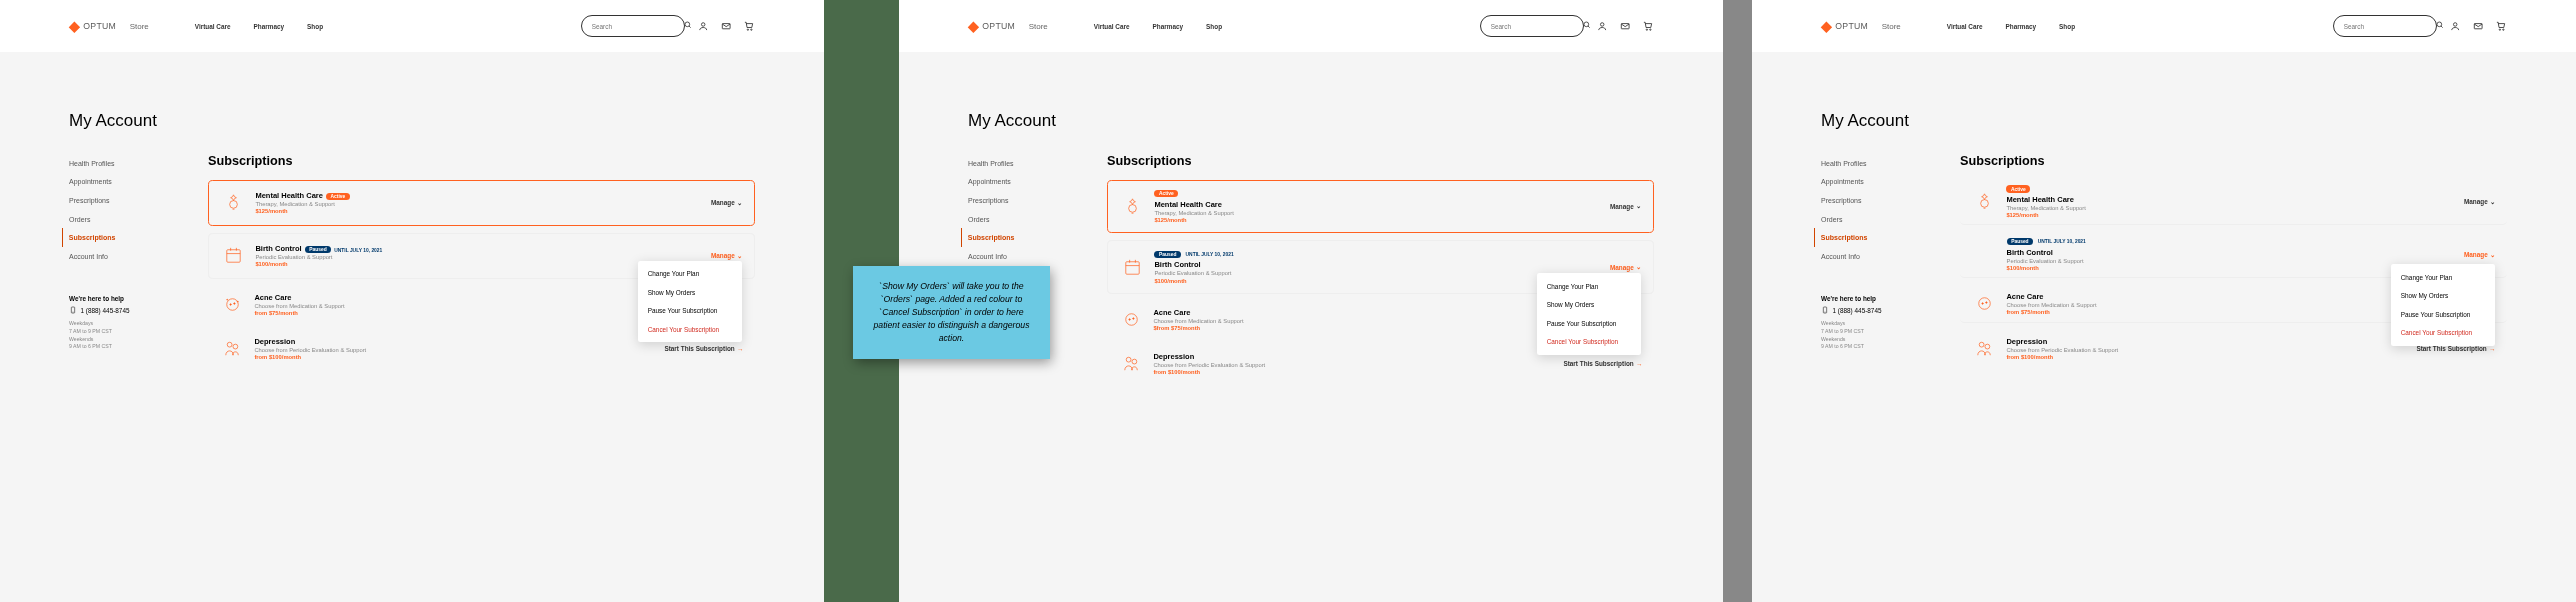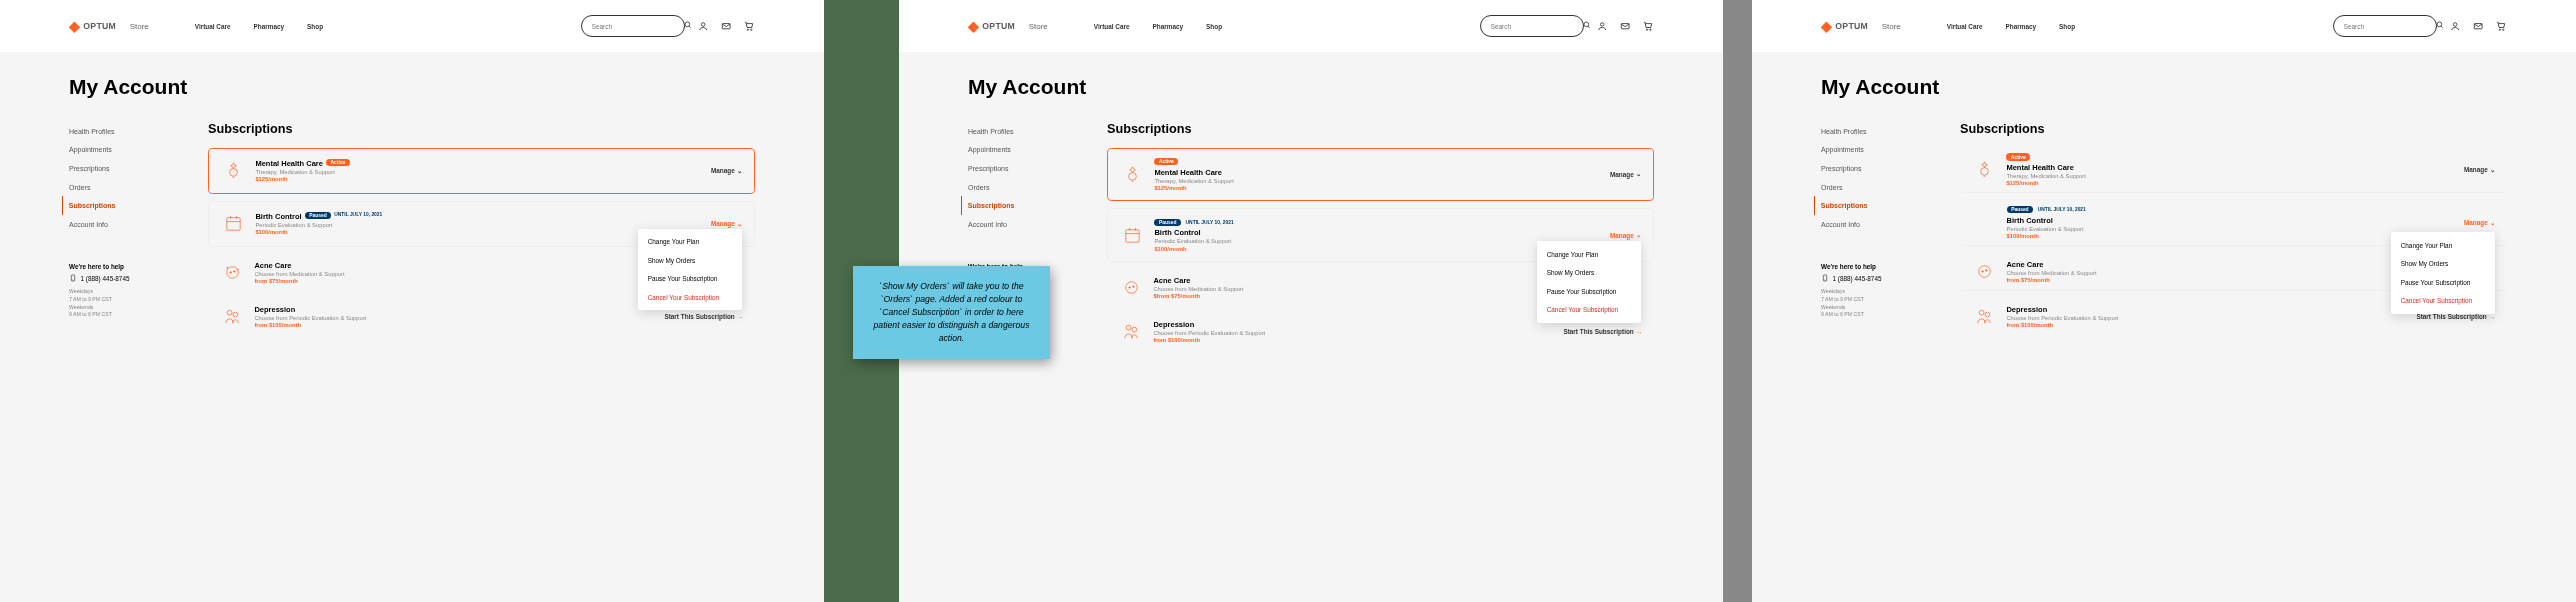--- a/index.html
+++ b/index.html
@@ -4,47 +4,47 @@
 <style>
 * { margin: 0; padding: 0; box-sizing: border-box; font-family: -apple-system, BlinkMacSystemFont, 'Segoe UI', Arial, sans-serif; }
 body { background: #f5f5f5; display: flex; width: 2576px; height: 602px; }
 .gap { background: #4a6a4a; width: 75px; height: 100%; position: relative; }
 .gap2 { background: #888; width: 29px; height: 100%; }
 .screen { background: #fff; flex: 0 0 824px; height: 100%; position: relative; }
 .screen.mid { flex: 0 0 824px; }
 .header { background: #fff; height: 52px; display: flex; align-items: center; padding: 0 69px; }
 .logo { display: flex; align-items: center; gap: 3.5px; }
 .logo-mark { color: #ff6120; font-size: 14px; font-weight: bold; }
-.logo-text { font-size: 8.7px; font-weight: 700; color: #5a5a5a; letter-spacing: 0.3px; }
+.logo-text { font-size: 8.7px; font-weight: 400; color: #5a5a5a; letter-spacing: 0.3px; }
 .logo-store { font-size: 8px; color: #666; margin-left: 10px; }
 .nav { display: flex; gap: 23px; margin-left: 46px; font-size: 6.4px; font-weight: 600; }
 .nav a { color: #333; text-decoration: none; }
 .right { margin-left: auto; display: flex; align-items: center; gap: 11.6px; }
 .search { border: 0.6px solid #333; border-radius: 11.6px; padding: 4.6px 9.3px; width: 104px; display: flex; align-items: center; gap: 4.6px; }
 .search input { border: none; outline: none; flex: 1; font-size: 6.4px; }
 .icon-btn { width: 11.6px; height: 11.6px; display: flex; align-items: center; justify-content: center; color: #333; }
 .page-bg { background: #f5f5f5; min-height: calc(100% - 52px); padding: 23px 69px; }
-.page-title { font-size: 21px; font-weight: 700; margin-bottom: 23px; }
+.page-title { font-size: 17px; font-weight: 400; margin-bottom: 23px; margin-top: 36px; }
 .layout { display: flex; gap: 35px; }
 .sidebar { width: 104px; }
 .side-link { font-size: 7px; color: #555; padding: 5.8px 0; display: block; }
 .side-link.active { color: #d14500; font-weight: 600; border-left: 1.7px solid #d14500; padding-left: 5.8px; margin-left: -7px; }
 .helpbox { margin-top: 29px; }
 .help-title { font-size: 6.4px; font-weight: 700; margin-bottom: 4.6px; }
 .help-phone { font-size: 6.4px; margin-bottom: 5.8px; display: flex; align-items: center; gap: 3.5px; }
 .help-hours { font-size: 5.2px; color: #888; line-height: 1.5; }
 .help-hours span { display: block; }
 .main { flex: 1; }
 .section-title { font-size: 12.7px; font-weight: 700; margin-bottom: 11.6px; }
 .card { border: 0.6px solid #eee; border-radius: 4.6px; padding: 9.3px 11.6px; display: flex; align-items: center; gap: 9.3px; margin-bottom: 7px; position: relative; }
 .card.primary { border: 0.9px solid #ff6120; }
 .card.sub { border: none; padding: 5.8px 11.6px; }
 .svc-icon { width: 25.5px; height: 25.5px; display: flex; align-items: center; justify-content: center; }
 .svc-body { flex: 1; }
-.svc-name { font-size: 7.5px; font-weight: 700; display: flex; align-items: flex-start; gap: 3px; }
+.svc-name { font-size: 7.5px; font-weight: 700; display: flex; align-items: flex-end; gap: 3px; }
 .badge { font-size: 4.9px; padding: 1.2px 4.6px; border-radius: 5.8px; font-weight: 700; }
 .badge.active { background: #ff6120; color: #fff; }
 .badge.paused { background: #00396b; color: #fff; }
 .badge-date { font-size: 4.9px; color: #00396b; font-weight: 600; }
 .svc-desc { font-size: 5.8px; color: #888; margin-top: 1.2px; }
 .svc-price { font-size: 5.8px; color: #ff6120; font-weight: 600; margin-top: 1.2px; }
 .manage { font-size: 6.4px; font-weight: 600; color: #333; cursor: pointer; display: flex; align-items: center; gap: 2.3px; }
 .manage.orange { color: #ff6120; }
 .dropdown { position: absolute; right: 11.6px; top: 27px; background: #fff; box-shadow: 0 2.3px 11.6px rgba(0,0,0,.15); border-radius: 2.3px; padding: 3.5px 0; width: 104px; z-index: 10; }
 .dropdown-item { padding: 5.8px 9.3px; font-size: 6.4px; cursor: pointer; }

